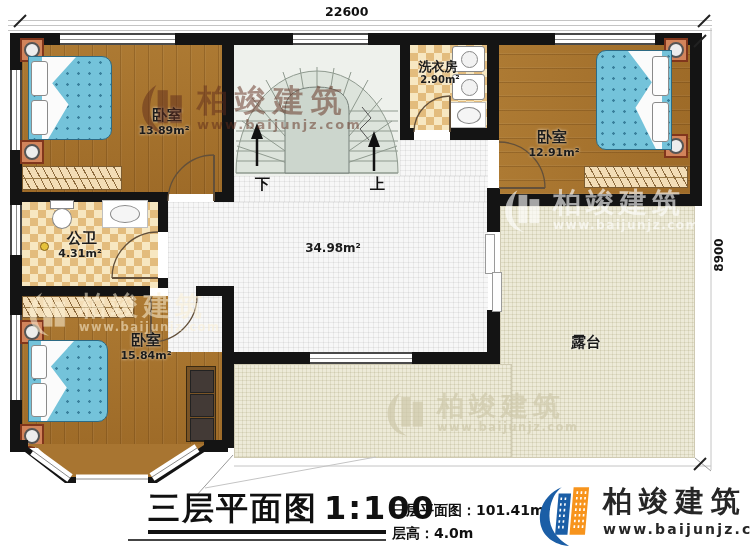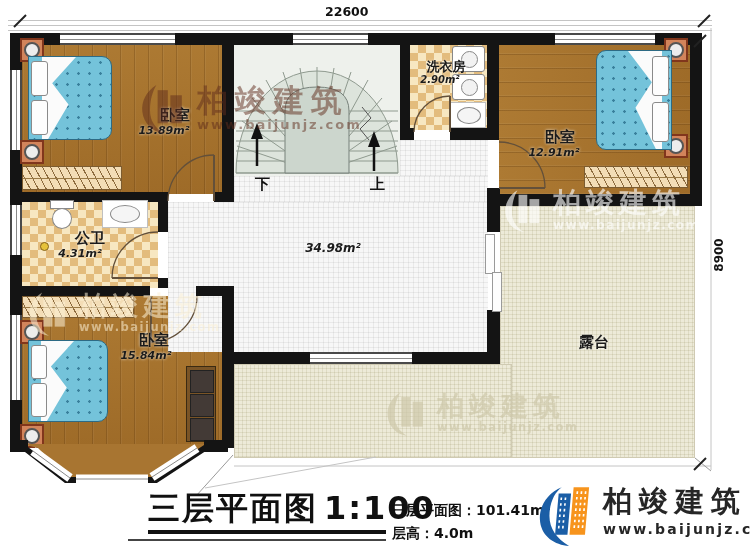--- a/index.html
+++ b/index.html
@@ -17,22 +17,22 @@
   .hallgrid{background-color:#f7f7f7;background-image:linear-gradient(rgba(0,0,0,.055) 1px,transparent 1px),linear-gradient(90deg,rgba(0,0,0,.055) 1px,transparent 1px);background-size:5px 5px;}
   .terrace{background-color:#edead8;background-image:linear-gradient(rgba(125,115,60,.13) 1px,transparent 1px),linear-gradient(90deg,rgba(125,115,60,.13) 1px,transparent 1px);background-size:4px 4px;box-shadow:inset 0 0 0 1px #cfcab2;}
   .stairbg{background:#eef1ec;}
   .hatch{position:absolute;background-color:#f3ddb6;background-image:repeating-linear-gradient(62deg,transparent 0 6px,rgba(122,86,40,.85) 6px 7px);border:1px solid #7c5c30;box-sizing:border-box;}
   .hatch::after{content:"";position:absolute;left:0;right:0;top:50%;height:1px;background:#9a7a46;}
   .mattress{position:absolute;background-color:#74c3da;background-image:radial-gradient(#39809c 1.1px,transparent 1.5px);background-size:11px 11px;border:1px solid #2d6a84;box-sizing:border-box;}
   .sheet{position:absolute;background:#fbfbfb;}
   .pillow{position:absolute;background:#fdfdfd;border:1px solid #8a8a8a;border-radius:3px;box-sizing:border-box;}
   .nightstand{position:absolute;width:24px;height:24px;background:#d2845b;border:2px solid #81361c;box-sizing:border-box;}
   .nightstand::after{content:"";position:absolute;inset:2px;border-radius:50%;background:#ededed;border:2px solid #555;box-sizing:border-box;}
-  .room-name{position:absolute;transform:translateX(-50%);font-size:15px;font-weight:bold;color:#1b1b1b;white-space:nowrap;line-height:1;text-shadow:0 0 3px rgba(255,255,255,.8);margin-left:8px;}
-  .room-area{position:absolute;transform:translateX(-50%);font-size:11px;font-weight:bold;color:#1b1b1b;white-space:nowrap;line-height:1;text-shadow:0 0 3px rgba(255,255,255,.8);font-style:italic;}
+  .room-name{position:absolute;transform:translateX(-50%);font-size:15px;font-weight:bold;color:#1b1b1b;white-space:nowrap;line-height:1;text-shadow:0 0 3px rgba(255,255,255,.8);}
+  .room-area{position:absolute;transform:translateX(-50%);font-size:11px;font-weight:bold;color:#1b1b1b;white-space:nowrap;line-height:1;text-shadow:0 0 3px rgba(255,255,255,.8);}
   .stair-label{position:absolute;font-size:15px;font-weight:bold;color:#111;line-height:1;}
   .dimline{position:absolute;height:1px;background:#c4c4c4;}
   .dim-top{position:absolute;font-size:12.5px;font-weight:bold;color:#111;}
   .dim-right{position:absolute;font-size:12px;font-weight:bold;color:#111;transform:rotate(-90deg);transform-origin:center;}
   .wm{position:absolute;display:flex;align-items:center;gap:7px;pointer-events:none;}
   .wm .wm-texts{display:flex;flex-direction:column;}
   .wm-title{font-weight:900;line-height:1.05;white-space:nowrap;}
   .wm-url{font-weight:700;white-space:nowrap;}
   .slide-panel{position:absolute;background:#fdfdfd;border:1px solid #9a9a9a;box-sizing:border-box;}
   .white-box{position:absolute;background:#fff;border:1px solid #888;box-sizing:border-box;}

